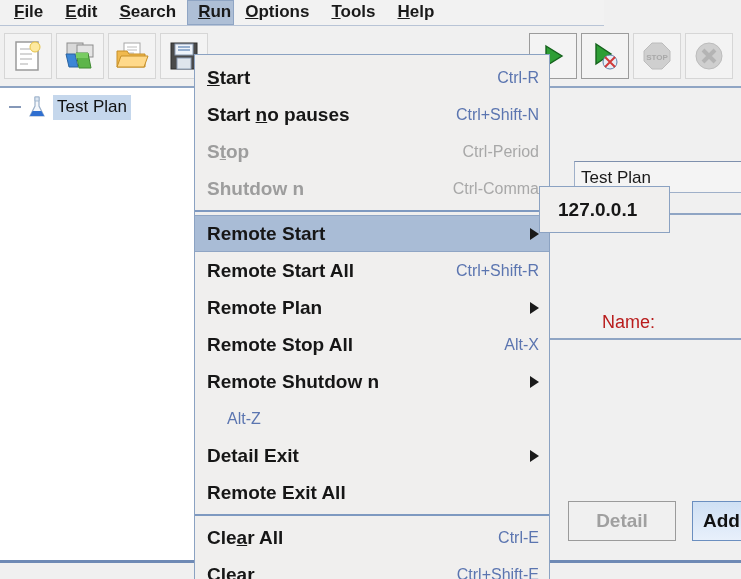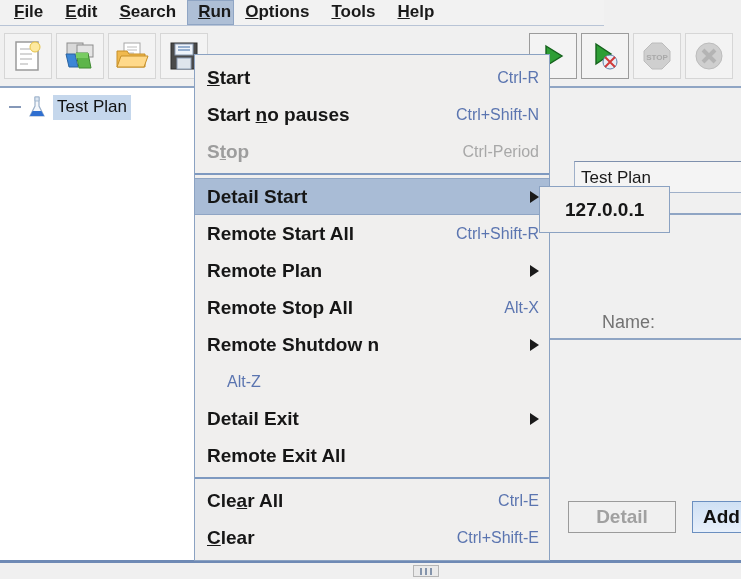--- a/index.html
+++ b/index.html
@@ -144,40 +144,40 @@
   .rp-sep {
     position: absolute;
     left: 130px; top: 125px;
     width: 280px; height: 2px;
     background: #8fa5c4;
   }
   .rp-namelabel {
     position: absolute;
     left: 200px; top: 224px;
     font-size: 18px;
-    color: #737373;
+    color: #b91c1c;
     white-space: nowrap;
   }
   .rp-sep2 {
     position: absolute;
     left: 140px; top: 250px;
     width: 270px; height: 2px;
     background: #8fa5c4;
   }
   .rp-box {
     position: absolute;
     left: 146px; top: 252px;
     width: 270px; height: 86px;
     background: #f0f0f0;
     border-left: 2px solid #8fa5c4;
     box-sizing: border-box;
   }
   .rp-btn {
     position: absolute;
-    height: 32px;
+    height: 40px;
     border: 1px solid #9b9b9b;
     box-sizing: border-box;
     display: flex; align-items: center; justify-content: center;
     font-size: 19px;
     font-weight: bold;
     white-space: nowrap;
   }
   .rp-btn.disabled {
     left: 166px; top: 413px;
     width: 108px;
@@ -280,21 +280,21 @@
 
   
   .submenu {
     position: absolute;
     left: 539px; top: 186px;
     width: 131px;
     background: #f0efee;
     border: 1px solid #8ba2c2;
     box-sizing: border-box;
     z-index: 60;
-    padding: 4px 13px;
+    padding: 4px 6px;
   }
   .submenu .menu-item .mi-label { font-size: 19px; }
 
   svg { display: block; }
 </style>
 </head>
 <body>
 
 <div id="app">
 
@@ -445,25 +445,29 @@
     <div class="menu-item">
       <span class="mi-label">Start <span class="mn">n</span>o pauses</span>
       <span class="mi-accel">Ctrl+Shift-N</span>
     </div>
 
     <div class="menu-item disabled">
       <span class="mi-label">S<span class="mn">t</span>op</span>
       <span class="mi-accel">Ctrl-Period</span>
     </div>
 
+    <div class="menu-item disabled">
+      <span class="mi-label">Shutdow n</span>
+      <span class="mi-accel">Ctrl-Comma</span>
+    </div>
 
     <div class="menu-sep"></div>
 
     <div class="menu-item highlight">
-      <span class="mi-label">Detail Start</span>
+      <span class="mi-label">Remote Start</span>
       <span class="mi-arrow"></span>
     </div>
 
     <div class="menu-item">
       <span class="mi-label">Remote Start All</span>
       <span class="mi-accel">Ctrl+Shift-R</span>
     </div>
 
     <div class="menu-item">
       <span class="mi-label">Remote Plan</span>

